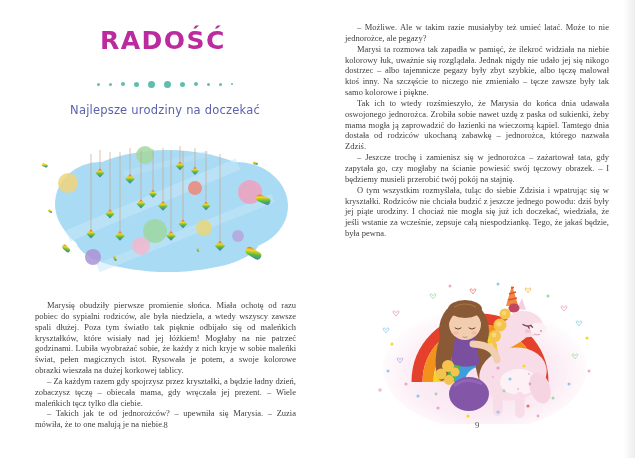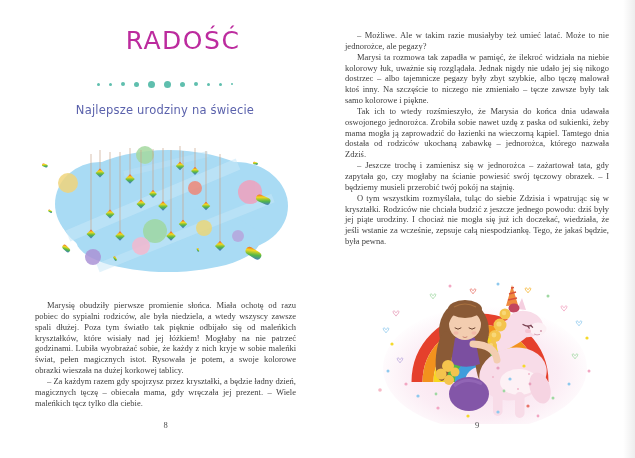--- a/index.html
+++ b/index.html
@@ -6,22 +6,22 @@
   body {
     width:635px; height:458px; background:#ffffff; position:relative;
     overflow:hidden; font-family:"Liberation Serif", serif;
   }
   .page-edge {
     position:absolute; top:0; right:0; width:12px; height:458px;
     background:linear-gradient(to right, rgba(0,0,0,0), rgba(0,0,0,0.07));
   }
   
   .chapter-title {
-    position:absolute; left:48px; top:26px; width:270px; text-align:center;
-    font-family:"DejaVu Sans", sans-serif; font-weight:normal;
+    position:absolute; left:28px; top:26px; width:270px; text-align:center;
+    font-family:"DejaVu Sans", sans-serif; font-weight:bold;
     font-size:25px; letter-spacing:1.5px; color:#bc2b9e;
   }
   .dots-row {
     position:absolute; left:30px; top:79px; width:270px; height:10px;
     display:flex; justify-content:center; align-items:center; gap:9px;
   }
   .dot { border-radius:50%; background:#5fbfae; flex:0 0 auto; }
   .d2{width:2.5px;height:2.5px;} .d3{width:3px;height:3px;}
   .d4{width:4px;height:4px;} .d5{width:5px;height:5px;} .d7{width:7px;height:7px;}
   .story-title {
@@ -29,21 +29,21 @@
     font-family:"DejaVu Sans", sans-serif; font-size:11.5px;
     color:#5b62ac; letter-spacing:0.2px;
   }
   
   .body-text { position:absolute; }
   .body-text p {
     margin:0; font-size:8.5px; line-height:10.85px; text-align:justify;
     text-indent:12px; color:#3e3e3e;
   }
   .text-left  { left:35px;  top:288px; width:261px;margin-top:12px; }
-  .text-right { left:345px; top:30px;  width:264px; }
+  .text-right { left:345px; top:22px;  width:264px; }
   .pagenum {
     position:absolute; font-size:8.5px; color:#4a4a4a; text-align:center;
   }
   .pn-left  { left:35px;  width:261px; top:420px; }
   .pn-right { left:345px; width:264px; top:420px; }
   
   .illu-left  { position:absolute; left:28px;  top:136px; }
   .illu-right { position:absolute; left:378px; top:276px; }
 </style>
 </head>
@@ -60,21 +60,21 @@
     <span class="dot d5"></span>
     <span class="dot d7"></span>
     <span class="dot d7"></span>
     <span class="dot d5"></span>
     <span class="dot d4"></span>
     <span class="dot d3"></span>
     <span class="dot d3"></span>
     <span class="dot d2"></span>
   </div>
 
-  <div class="story-title">Najlepsze urodziny na świecie</div>
+  <div class="story-title">Najlepsze urodziny na doczekać</div>
 
   <svg class="illu-left" width="284" height="150" viewBox="0 0 284 150">
     <defs>
       <linearGradient id="rgrad" x1="0" y1="0" x2="1" y2="1">
         <stop offset="0" stop-color="#e5402c"></stop>
         <stop offset="0.3" stop-color="#f6d81f"></stop>
         <stop offset="0.62" stop-color="#54b845"></stop>
         <stop offset="1" stop-color="#3f6fd9"></stop>
       </linearGradient>
     </defs>
@@ -169,21 +169,22 @@
       <rect x="14" y="28" width="6" height="3" rx="1.5" transform="rotate(20 17 29)" fill="url(#rgrad)"></rect>
       <rect x="20" y="74" width="4.5" height="2.2" rx="1.1" transform="rotate(35 22 75)" fill="url(#rgrad)"></rect>
       <rect x="85" y="121" width="5" height="2.4" rx="1.2" transform="rotate(60 87 122)" fill="url(#rgrad)"></rect>
       <rect x="168" y="113" width="3.8" height="2" rx="1" transform="rotate(70 170 114)" fill="url(#rgrad)"></rect>
       <rect x="225" y="26" width="5" height="2.4" rx="1.2" transform="rotate(15 227 27)" fill="url(#rgrad)"></rect>
     </g>
   </svg>
 
   <div class="body-text text-left">
     <p>Marysię obudziły pierwsze promienie słońca. Miała ochotę od razu pobiec do sypialni rodziców, ale była niedziela, a wtedy wszyscy zawsze spali dłużej. Poza tym światło tak pięknie odbijało się od maleńkich kryształków, które wisiały nad jej łóżkiem! Mogłaby na nie patrzeć godzinami. Lubiła wyobrażać sobie, że każdy z nich kryje w sobie maleńki świat, pełen magicznych istot. Rysowała je potem, a swoje kolorowe obrazki wieszała na dużej korkowej tablicy.</p>
-    <p>– Za każdym razem gdy spojrzysz przez kryształki, a będzie ładny dzień, magicznych tęczę – obiecała mama, gdy wręczała jej prezent. – Wiele maleńkich tęcz tylko dla ciebie.</p>
+    <p>– Za każdym razem gdy spojrzysz przez kryształki, a będzie ładny dzień, zobaczysz tęczę – obiecała mama, gdy wręczała jej prezent. – Wiele maleńkich tęcz tylko dla ciebie.</p>
+    <p>– Takich jak te od jednorożców? – upewniła się Marysia. – Zuzia mówiła, że to one malują je na niebie.</p>
   </div>
   <div class="pagenum pn-left">8</div>
 
   <div class="body-text text-right">
     <p>– Możliwe. Ale w takim razie musiałyby też umieć latać. Może to nie jednorożce, ale pegazy?</p>
     <p>Marysi ta rozmowa tak zapadła w pamięć, że ilekroć widziała na niebie kolorowy łuk, uważnie się rozglądała. Jednak nigdy nie udało jej się nikogo dostrzec – albo tajemnicze pegazy były zbyt szybkie, albo tęczę malował ktoś inny. Na szczęście to niczego nie zmieniało – tęcze zawsze były tak samo kolorowe i piękne.</p>
     <p>Tak ich to wtedy rozśmieszyło, że Marysia do końca dnia udawała oswojonego jednorożca. Zrobiła sobie nawet uzdę z paska od sukienki, żeby mama mogła ją zaprowadzić do łazienki na wieczorną kąpiel. Tamtego dnia dostała od rodziców ukochaną zabawkę – jednorożca, którego nazwała Zdziś.</p>
     <p>– Jeszcze trochę i zamienisz się w jednorożca – zażartował tata, gdy zapytała go, czy mogłaby na ścianie powiesić swój tęczowy obrazek. – I będziemy musieli przerobić twój pokój na stajnię.</p>
     <p>O tym wszystkim rozmyślała, tuląc do siebie Zdzisia i wpatrując się w kryształki. Rodziców nie chciała budzić z jeszcze jednego powodu: dziś były jej piąte urodziny. I chociaż nie mogła się już ich doczekać, wiedziała, że jeśli wstanie za wcześnie, zepsuje całą niespodziankę. Tego, że jakaś będzie, była pewna.</p>
   </div>

